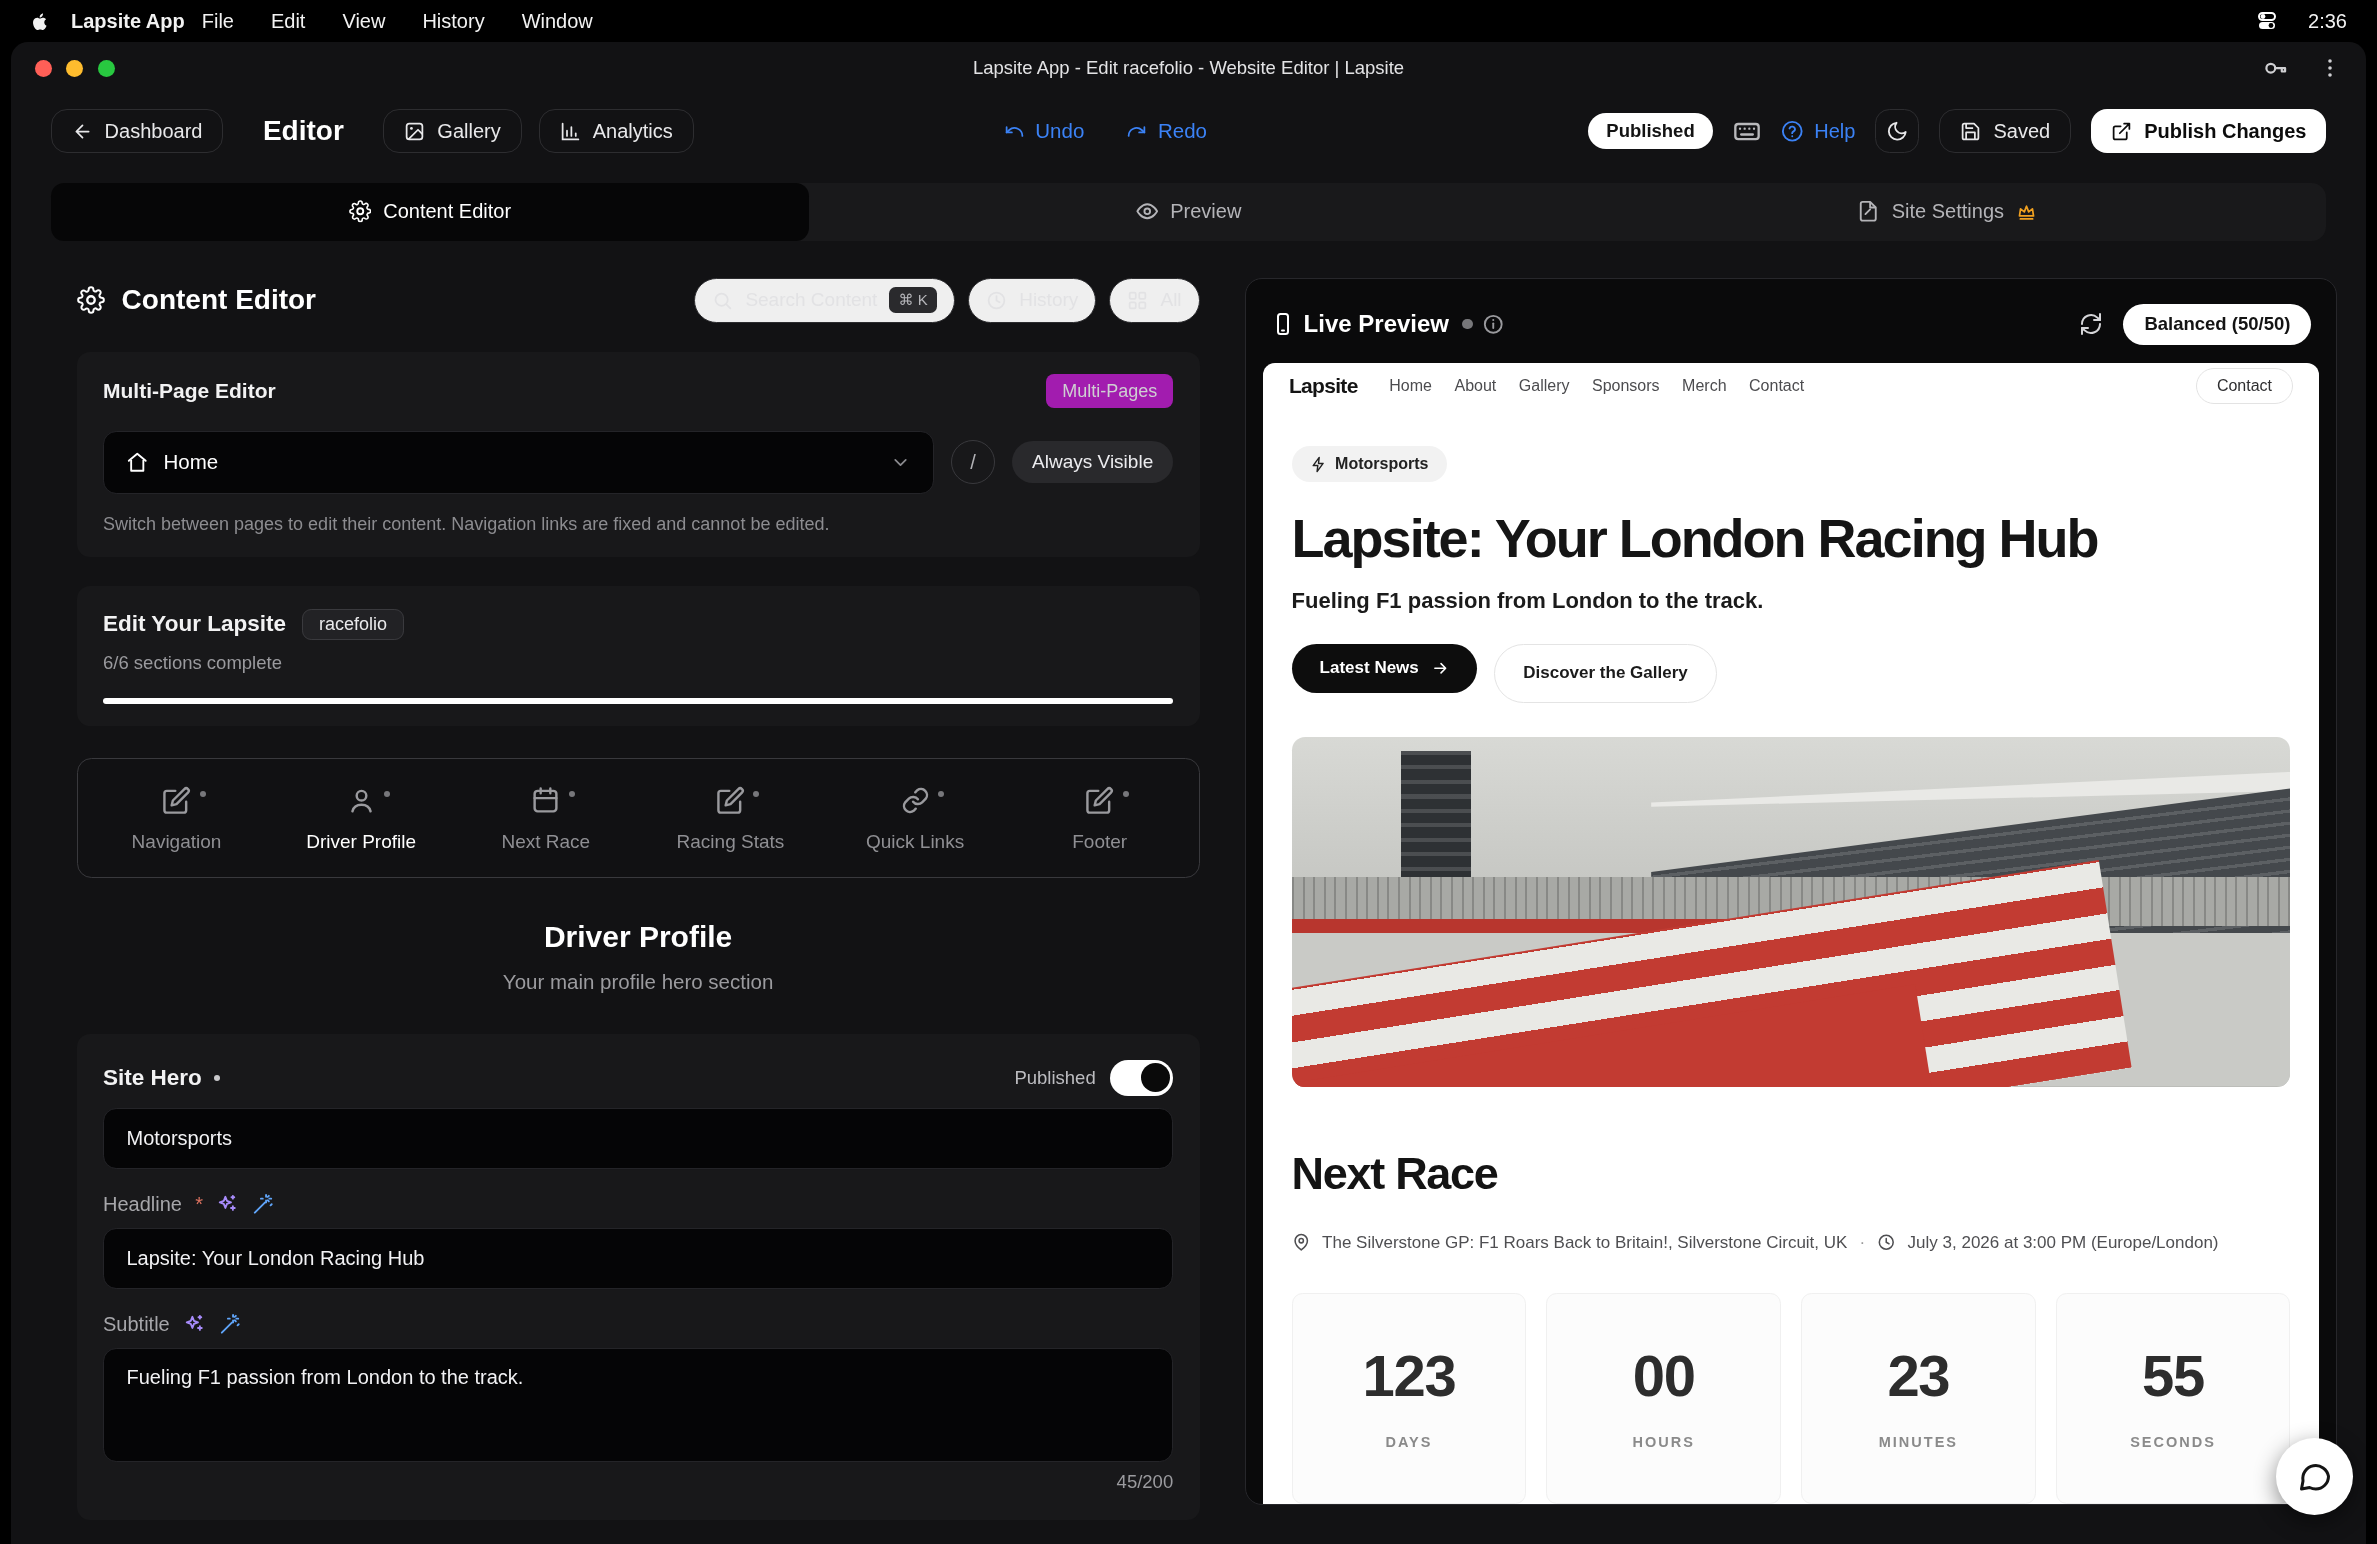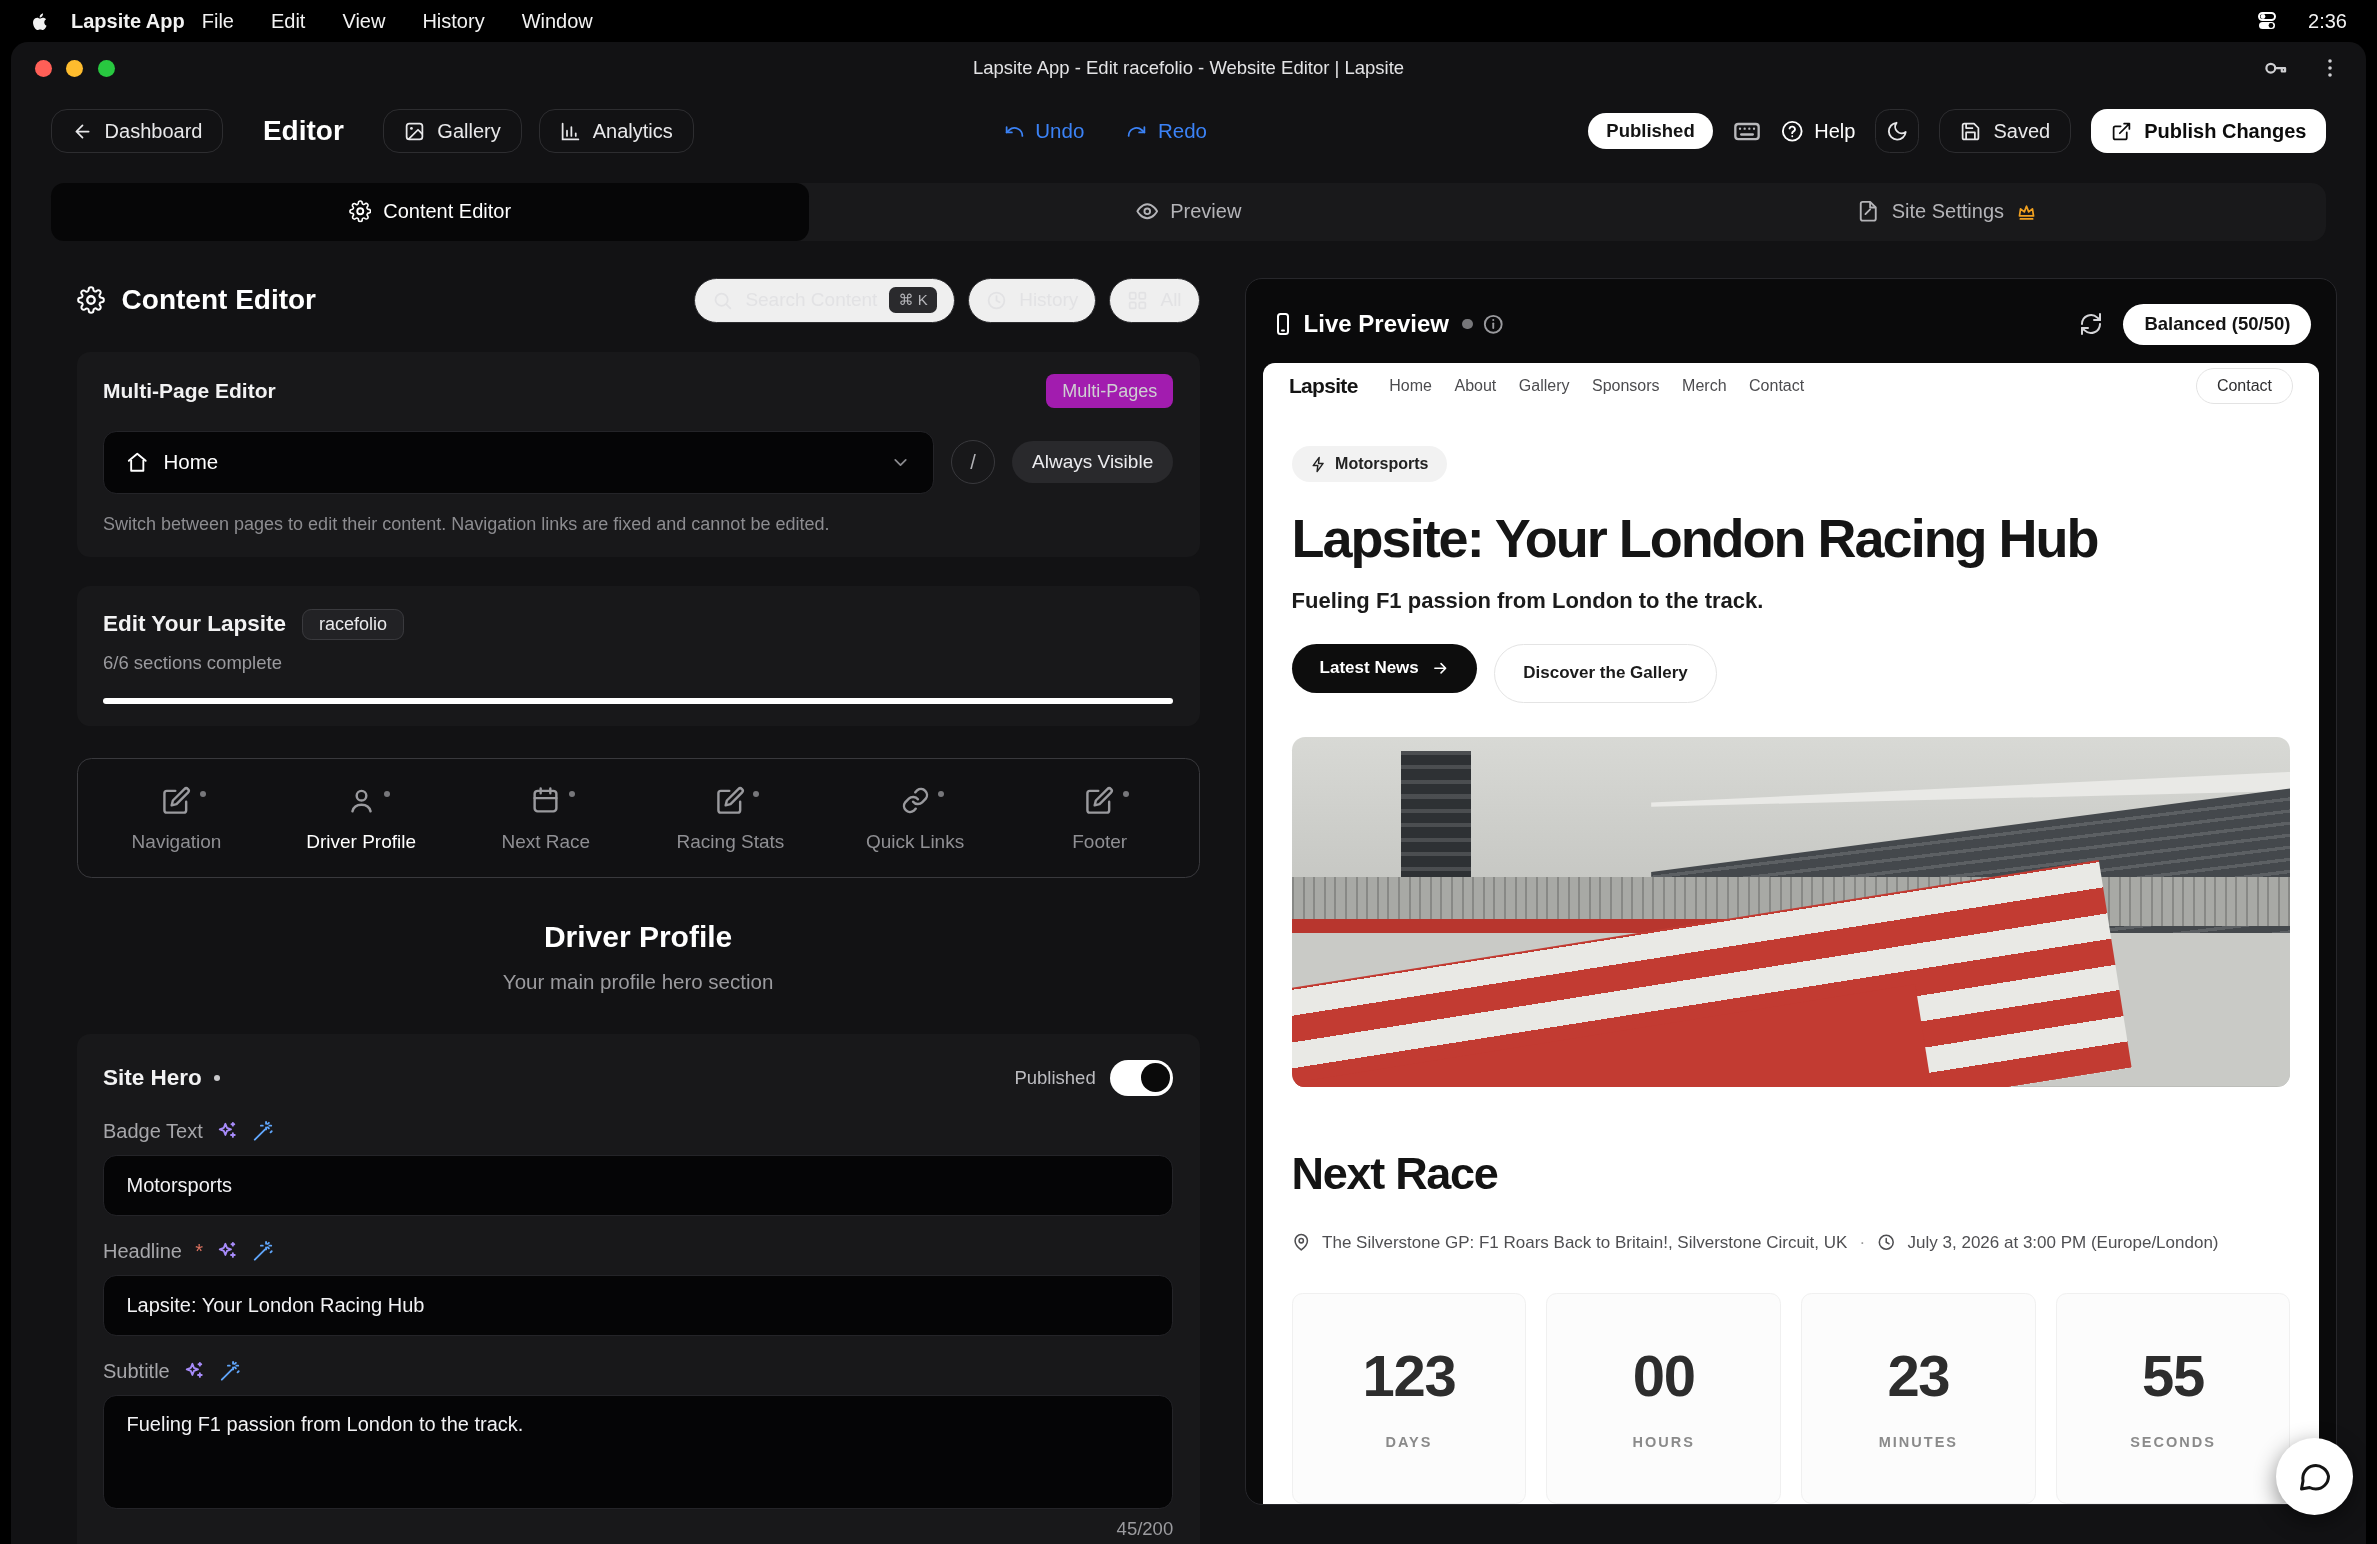--- a/index.html
+++ b/index.html
@@ -25,21 +25,21 @@
   
   .toolbar{height:74px;display:flex;align-items:center;padding:0 40px}
   .tbtn{display:inline-flex;align-items:center;gap:12px;border:1.3px solid #2d2d30;border-radius:16px;padding:0 20px;height:44px;color:#e8e8ea;font-size:20px;background:transparent;white-space:nowrap}
   .editor-title{font-size:28px;font-weight:700;margin:0 22.5px;color:#fff}
   .toolbar .grp{display:flex;align-items:center;gap:17px}
   .undo-redo{margin-left:310px;display:flex;align-items:center;gap:42px;color:#3b82f6;font-size:20.5px}
   .undo-redo .ur{display:flex;align-items:center;gap:10.6px}
   .toolbar .rgrp{margin-left:auto;display:flex;align-items:center;gap:20px}
   .pill-white{background:#fff;color:#131313;border-radius:660px;height:36px;display:flex;align-items:center;padding:0 18.5px;font-size:18.5px;font-weight:600}
   .icon-plain{color:#b9b9bc}
-  .help{display:flex;align-items:center;gap:10.6px;font-size:20px;color:#ffffff}
+  .help{display:flex;align-items:center;gap:10.6px;font-size:20px;color:#3b82f6}
   .sq-btn{width:44px;height:44px;border:1.3px solid #2d2d30;border-radius:14.5px;display:flex;align-items:center;justify-content:center;color:#e8e8ea}
   .publish{background:#fff;color:#0c0c0c;border:none;font-weight:600}
 
   
   .tabbar{margin:14.5px 40px 0;background:#19191b;border-radius:14.5px;display:flex;height:58px}
   .tab{flex:1;display:flex;align-items:center;justify-content:center;gap:12px;font-size:20px;color:#b4b4b8}
   .tab.active{background:#060607;border-radius:13.2px;color:#fff}
   .crown{color:#f0a020}
 
   
@@ -597,33 +597,20 @@
           <span class="card-title" style="font-size:22.5px">Site Hero</span>
           <span class="sh-dot"></span>
           <span class="pub-row">
             <span class="pub-label">Published</span>
             <span class="toggle">
                 <span class="knob"></span>
               </span>
           </span>
         </div>
 
-        <div class="flabel">
-          <span>Badge Text</span>
-          <span class="ai-purple">
-              <svg width="22.5" height="22.5" viewBox="0 0 34 34">
-                <use href="#i-sparkles"></use>
-              </svg>
-            </span>
-          <span class="ai-blue">
-              <svg width="22.5" height="22.5" viewBox="0 0 34 34">
-                <use href="#i-wand"></use>
-              </svg>
-            </span>
-        </div>
         <div class="input">Motorsports</div>
 
         <div class="flabel">
           <span>Headline</span>
           <span class="req">*</span>
           <span class="ai-purple">
               <svg width="22.5" height="22.5" viewBox="0 0 34 34">
                 <use href="#i-sparkles"></use>
               </svg>
             </span>

